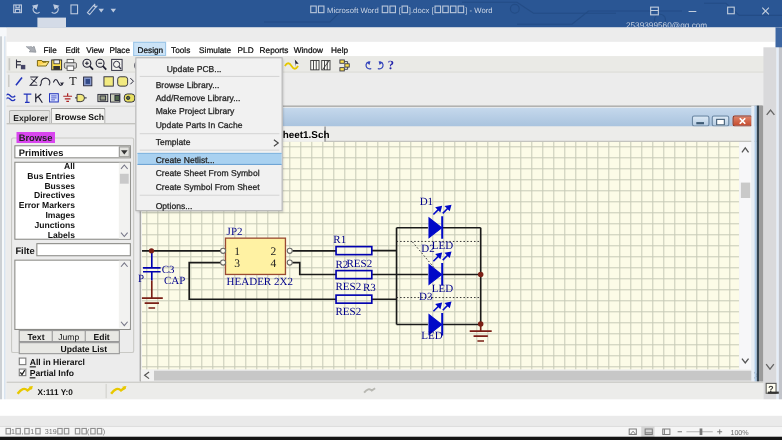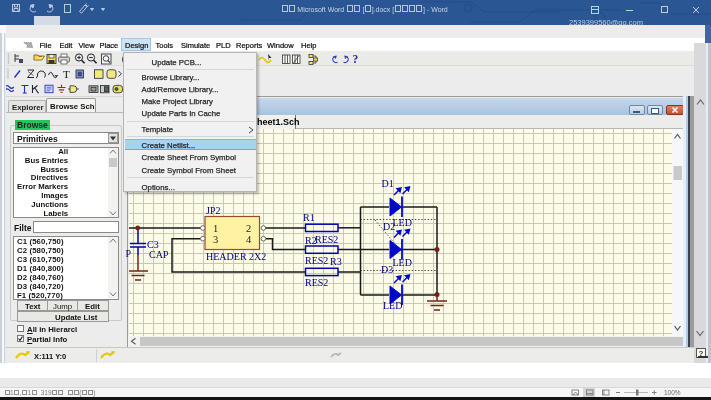--- a/index.html
+++ b/index.html
@@ -183,21 +183,21 @@
 
 <div class="abs" style="left:6px;top:96px;width:121px;height:251px;background:#ececec;border-top:1px solid #d8d8d4;box-sizing:border-box;"></div>
 
 <div class="abs" style="left:8px;top:100px;width:38px;height:12px;background:#e4e4e2;border:1px solid #b5b5b2;border-bottom:none;border-radius:2px 2px 0 0;box-sizing:border-box;"></div>
 <span class="abs tx" style="left:12px;top:102.5px;font-size:7.8px;font-weight:bold;color:#222;text-align:right;">Explorer</span>
 <div class="abs" style="left:46px;top:98px;width:50px;height:14px;background:#f4f4f2;border:1px solid #9a9a98;border-bottom:none;border-radius:2px 2px 0 0;box-sizing:border-box;"></div>
 <span class="abs tx" style="left:50px;top:101.5px;font-size:7.8px;font-weight:bold;color:#111;">Browse Sch</span>
 <div class="abs" style="left:6px;top:111.5px;width:121px;height:1px;background:#b8b8b4;"></div>
 
 <div class="abs" style="left:10px;top:125px;width:112px;height:196px;border:1px solid #c9c9c5;border-radius:2px;box-sizing:border-box;"></div>
-<span class="abs tx" style="left:15px;top:120px;font-size:8.5px;font-weight:bold;color:#222;background:#22c55e;padding:0 2px;">Browse</span>
+<span class="abs tx" style="left:15px;top:120px;font-size:8.5px;font-weight:bold;color:#222;background:#d946ef;padding:0 2px;">Browse</span>
 
 <div class="abs" style="left:13px;top:132px;width:106px;height:12px;background:#fff;border:1px solid #8a8a86;box-sizing:border-box;"></div>
 <span class="abs tx" style="left:17px;top:134px;font-size:8.5px;font-weight:bold;color:#111;">Primitives</span>
 <div class="abs" style="left:108px;top:133px;width:10px;height:10px;background:#e2e2de;border:1px solid #9a9a96;box-sizing:border-box;"></div>
 <svg class="abs" style="left:109px;top:135px" width="8" height="6">
       <path d="M1 1.5 h6 l-3 4 z" fill="#333"></path>
     </svg>
 
 <div class="abs" style="left:13px;top:147px;width:106px;height:71px;background:#fff;border:1px solid #8a8a86;box-sizing:border-box;"></div>
 <div class="abs" style="left:17px;top:148px;font-size:7.8px;font-weight:bold;color:#111;line-height:8.8px;text-align:right;">
@@ -207,23 +207,20 @@
 <div class="abs" style="left:109px;top:158px;width:8px;height:9px;background:#c9c9c9;"></div>
 <svg class="abs" style="left:108px;top:148px" width="10" height="69">
   <path d="M2 5.5 l3 -3.5 3 3.5" fill="none" stroke="#778" stroke-width="1"></path>
   <path d="M2 63.5 l3 3.5 3 -3.5" fill="none" stroke="#778" stroke-width="1"></path>
 </svg>
 
 <span class="abs tx" style="left:14px;top:223px;font-size:8.5px;font-weight:bold;color:#111;">Filte</span>
 <div class="abs" style="left:33px;top:221px;width:86px;height:12px;background:#fff;border:1px solid #8a8a86;box-sizing:border-box;"></div>
 
 <div class="abs" style="left:13px;top:236px;width:106px;height:64px;background:#fff;border:1px solid #8a8a86;box-sizing:border-box;"></div>
-<div class="abs" style="left:17px;top:237px;font-size:7.8px;font-weight:bold;color:#111;line-height:9px;letter-spacing:0.1px;">
-C1 (560,750)<br>C2 (580,750)<br>C3 (610,750)<br>D1 (840,800)<br>D2 (840,760)<br>D3 (840,720)<br>F1 (520,770)
-</div>
 <div class="abs" style="left:108px;top:237px;width:10px;height:61px;background:#f2f2f0;"></div>
 <svg class="abs" style="left:108px;top:237px" width="10" height="61">
   <path d="M2 5.5 l3 -3.5 3 3.5" fill="none" stroke="#778" stroke-width="1"></path>
   <path d="M2 55.5 l3 3.5 3 -3.5" fill="none" stroke="#778" stroke-width="1"></path>
 </svg>
 
 <div class="abs" style="left:17px;top:300px;width:92px;height:11px;background:#e8e8e4;border:1px solid #999;box-sizing:border-box;"></div>
 <div class="abs" style="left:47px;top:300px;width:1px;height:11px;background:#999;"></div>
 <div class="abs" style="left:77px;top:300px;width:1px;height:11px;background:#999;"></div>
 <span class="abs tx" style="left:25px;top:302px;font-size:7.8px;font-weight:bold;color:#111;">Text</span>

